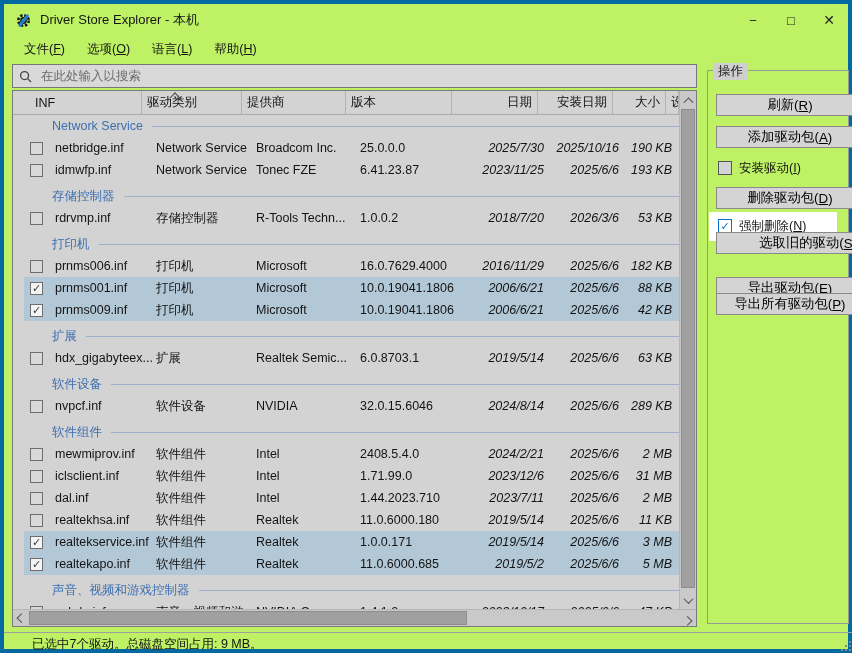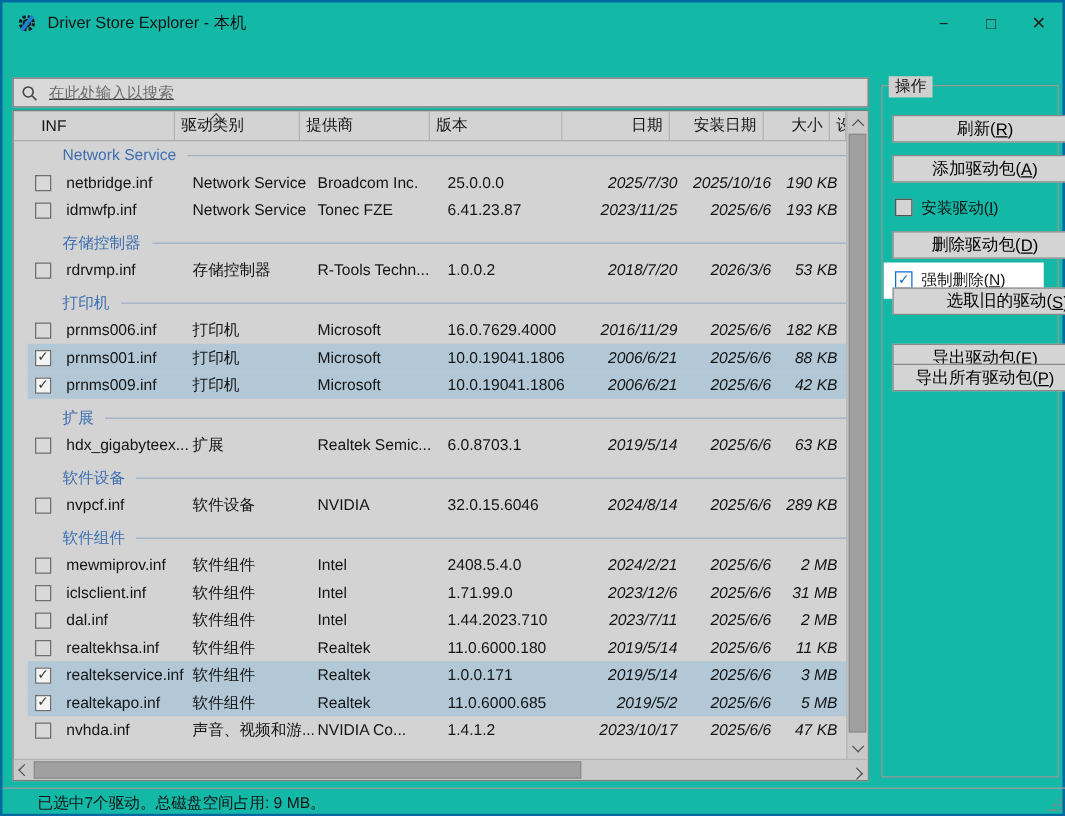--- a/index.html
+++ b/index.html
@@ -1,40 +1,40 @@
 <!DOCTYPE html>
 <html><head>
 <meta charset="utf-8">
 <style>
   html,body{margin:0;padding:0;}
   body{
     width:852px;height:653px;overflow:hidden;position:relative;
     font-family:"Liberation Sans","DejaVu Sans",sans-serif;
     font-size:12.5px;color:#141414;background:#cfcfcf;
   }
-  .window{position:absolute;inset:0;border:2px solid #0369a1;box-sizing:border-box;background:#14b8a6;}
+  .window{position:absolute;inset:0;border:4px solid #0369a1;box-sizing:border-box;background:#bef264;}
 
   
   .titlebar{height:32px;display:flex;align-items:center;padding-left:11px;}
   .app-icon{width:17px;height:17px;display:flex;}
   .title{margin-left:8px;font-size:13px;}
   .win-btns{margin-left:auto;display:flex;height:32px;}
   .win-btn{width:38px;height:32px;display:flex;align-items:center;justify-content:center;font-size:13px;color:#222;}
   .win-btn.close{font-size:14px;}
 
   
   .menubar{height:26px;display:flex;align-items:center;padding-left:9px;}
   .menu-item{padding:4px 11px;}
   u{text-decoration:underline;}
 
   
   .search{position:absolute;left:8px;top:60px;width:685px;height:24px;border:1px solid #767676;
     background:#d9d9d9;box-sizing:border-box;display:flex;align-items:center;padding:0 6px;}
   .search svg{flex:0 0 auto;margin-right:7px;}
-  .search input{flex:1;border:none;outline:none;background:transparent;font:inherit;color:#333;text-decoration:underline;}
+  .search input{flex:1;border:none;outline:none;background:transparent;font:inherit;color:#333;}
   .search input::placeholder{color:#6c6c6c;opacity:1;}
 
   
   .table{position:absolute;left:8px;top:86px;width:685px;height:537px;border:1px solid #7a7a7a;
     background:#d3d3d3;box-sizing:border-box;}
   .thead{position:absolute;left:0;top:0;width:666px;height:24px;display:grid;
     grid-template-columns:129px 100px 104px 106px 86px 75px 53px 1fr;
     border-bottom:1px solid #aaa;box-sizing:border-box;}
   .th{display:flex;align-items:center;padding:0 5px;border-right:1px solid #b3b3b3;box-sizing:border-box;
     overflow:hidden;white-space:nowrap;}
@@ -104,20 +104,26 @@
       </svg>
     </span>
     <span class="title">Driver Store Explorer - 本机</span>
     <span class="win-btns">
       <span class="win-btn">−</span>
       <span class="win-btn">□</span>
       <span class="win-btn close">✕</span>
     </span>
   </div>
 
+  <div class="menubar">
+    <span class="menu-item">文件(<u>F</u>)</span>
+    <span class="menu-item">选项(<u>O</u>)</span>
+    <span class="menu-item">语言(<u>L</u>)</span>
+    <span class="menu-item">帮助(<u>H</u>)</span>
+  </div>
 
   <div class="search">
     <svg width="13" height="13" viewBox="0 0 14 14">
       <circle cx="6" cy="6" r="4.3" fill="none" stroke="#444" stroke-width="1.4"></circle>
       <line x1="9.3" y1="9.3" x2="13" y2="13" stroke="#444" stroke-width="1.4"></line>
     </svg>
     <input type="text" placeholder="在此处输入以搜索" style="">
   </div>
 
   <div class="table">
@@ -305,20 +311,24 @@
           <span class="cb on">✓</span>
           <span class="c c-inf">realtekapo.inf</span>
           <span class="c c-category">软件组件</span>
           <span class="c c-provider">Realtek</span>
           <span class="c c-version">11.0.6000.685</span>
           <span class="c c-date">2019/5/2</span>
           <span class="c c-installed">2025/6/6</span>
           <span class="c c-size">5 MB</span>
           <span class="c c-device">R</span>
         </div>
+        <div class="tgroup">
+          <span class="glabel">声音、视频和游戏控制器</span>
+          <span class="gline"></span>
+        </div>
         <div class="trow">
           <span class="cb"></span>
           <span class="c c-inf">nvhda.inf</span>
           <span class="c c-category">声音、视频和游...</span>
           <span class="c c-provider">NVIDIA Co...</span>
           <span class="c c-version">1.4.1.2</span>
           <span class="c c-date">2023/10/17</span>
           <span class="c c-installed">2025/6/6</span>
           <span class="c c-size">47 KB</span>
           <span class="c c-device"></span>

